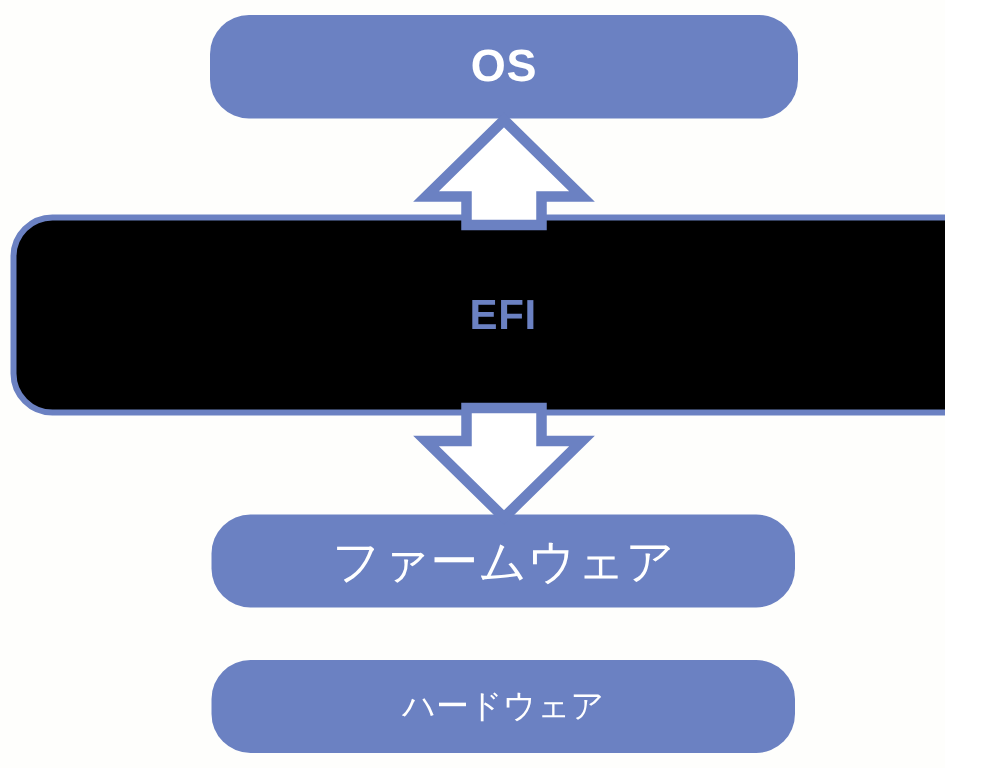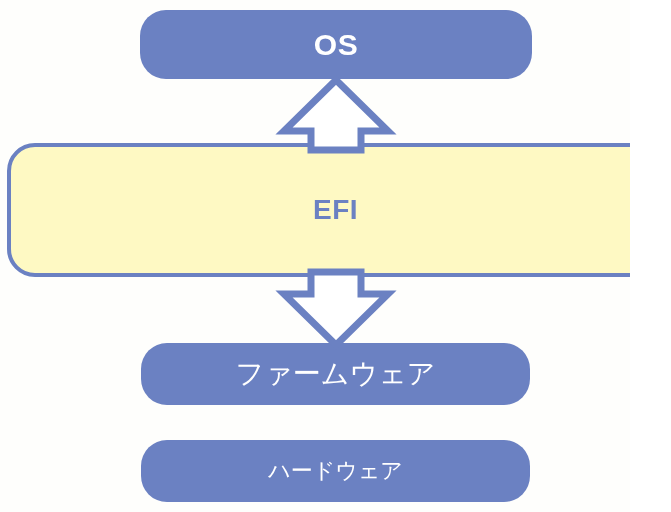--- a/index.html
+++ b/index.html
@@ -25,21 +25,21 @@
     justify-content: center;
     text-align: center;
   }
   .node-filled {
     background: #6b81c2;
     border-radius: 26px;
     color: #ffffff;
     font-weight: bold;
   }
   .node-outline {
-    background: #fef9c3;
+    background: #000000;
     border: 4px solid #6b81c2;
     border-radius: 28px;
     color: #6b81c2;
     font-weight: bold;
   }
   #node-os {
     left: 140px;
     top: 10px;
     width: 392px;
     height: 69px;
@@ -52,21 +52,21 @@
     width: 657px;
     height: 134px;
     font-size: 28px;
     letter-spacing: 0.5px;
   }
   #node-firmware {
     left: 141px;
     top: 343px;
     width: 389px;
     height: 62px;
-    font-size: 28px;
+    font-size: 32px;
     font-weight: normal;
   }
   #node-hardware {
     left: 141px;
     top: 440px;
     width: 389px;
     height: 62px;
     font-size: 22px;
     font-weight: normal;
   }

